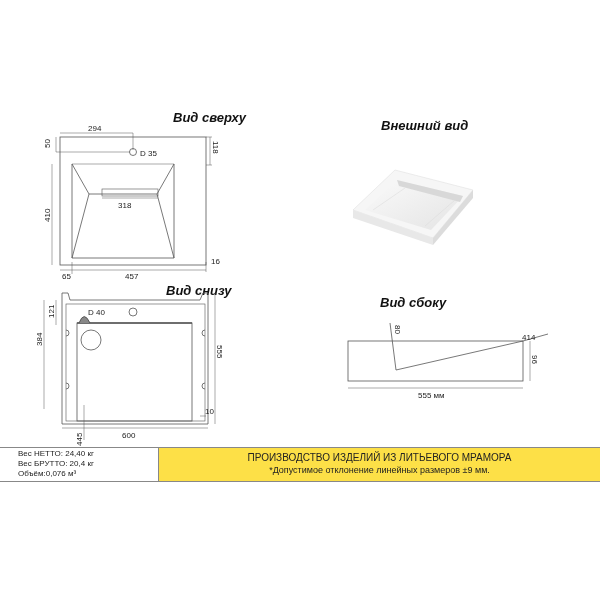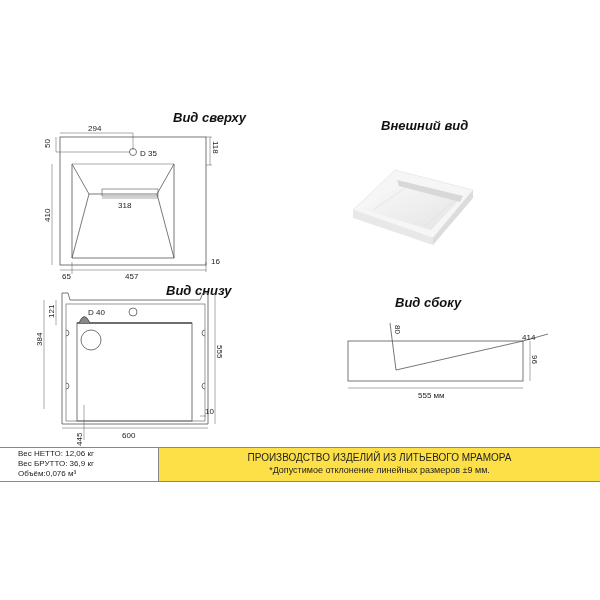--- a/index.html
+++ b/index.html
@@ -14,21 +14,21 @@
     .gray-line1 { font-size: 10px; color: #222; margin-top: 4px; line-height: 12px; }
     .gray-line2 { font-size: 9px; color: #222; line-height: 12px; }
     .photo { position: absolute; left: 345px; top: 150px; width: 130px; height: 95px; }
   </style>
 </head>
 <body>
 
 <div class="title" style="left:141px; top:110px;margin-left:32px;">Вид сверху</div>
 <div class="title" style="left:381px; top:118px;">Внешний вид</div>
 <div class="title" style="left:126px; top:283px;margin-left:40px;">Вид снизу</div>
-<div class="title" style="left:395px; top:295px;">Вид сбоку</div>
+<div class="title" style="left:380px; top:295px;">Вид сбоку</div>
 
 <svg class="drawing" width="600" height="600" viewBox="0 0 600 600">
   <g stroke="#555" fill="none" stroke-width="0.8">
 
     <g>
       <rect x="60" y="137" width="146" height="128"></rect>
 
       <polyline points="72,164 89,194 157,194 174,164"></polyline>
       <line x1="72" y1="164" x2="72" y2="258"></line>
       <line x1="174" y1="164" x2="174" y2="258"></line>
@@ -123,21 +123,21 @@
   <polygon points="8,60 88,88 88,95 8,68" fill="#e8e8e8"></polygon>
   <polygon points="88,88 128,40 128,48 88,95" fill="#dcdcdc"></polygon>
   <polygon points="20,60 52,30 118,46 86,80" fill="url(#g1)"></polygon>
   <polygon points="52,30 118,46 115,52 54,36" fill="#d8d8d8"></polygon>
   <line x1="28" y1="60" x2="60" y2="38" stroke="#e2e2e2" stroke-width="0.8"></line>
   <line x1="80" y1="76" x2="110" y2="50" stroke="#e0e0e0" stroke-width="0.8"></line>
 </svg>
 
 <div class="info-bar">
   <div class="specs">
-    <div>Вес НЕТТО: 12,06 кг</div>
-    <div>Вес БРУТТО: 36,9 кг</div>
+    <div>Вес НЕТТО: 24,40 кг</div>
+    <div>Вес БРУТТО: 20,4 кг</div>
     <div>Объём:0,076 м³</div>
   </div>
   <div class="gray-panel">
     <div class="gray-line1">ПРОИЗВОДСТВО ИЗДЕЛИЙ ИЗ ЛИТЬЕВОГО МРАМОРА</div>
     <div class="gray-line2">*Допустимое отклонение линейных размеров ±9 мм.</div>
   </div>
 </div>
 
 </body></html>

